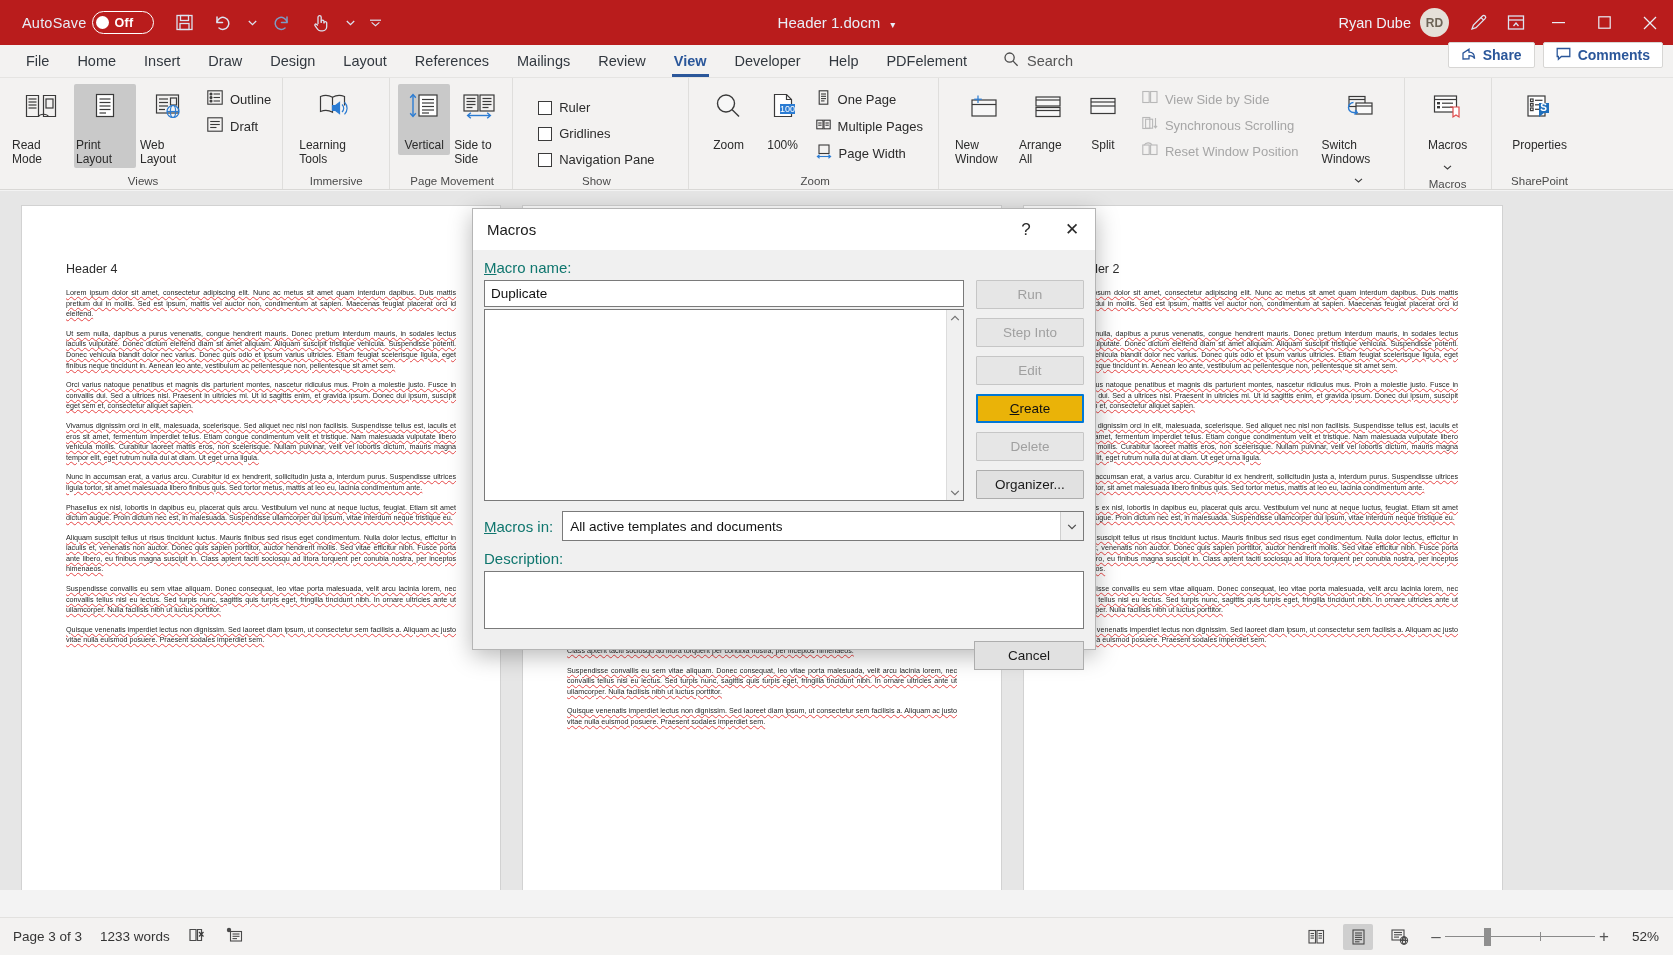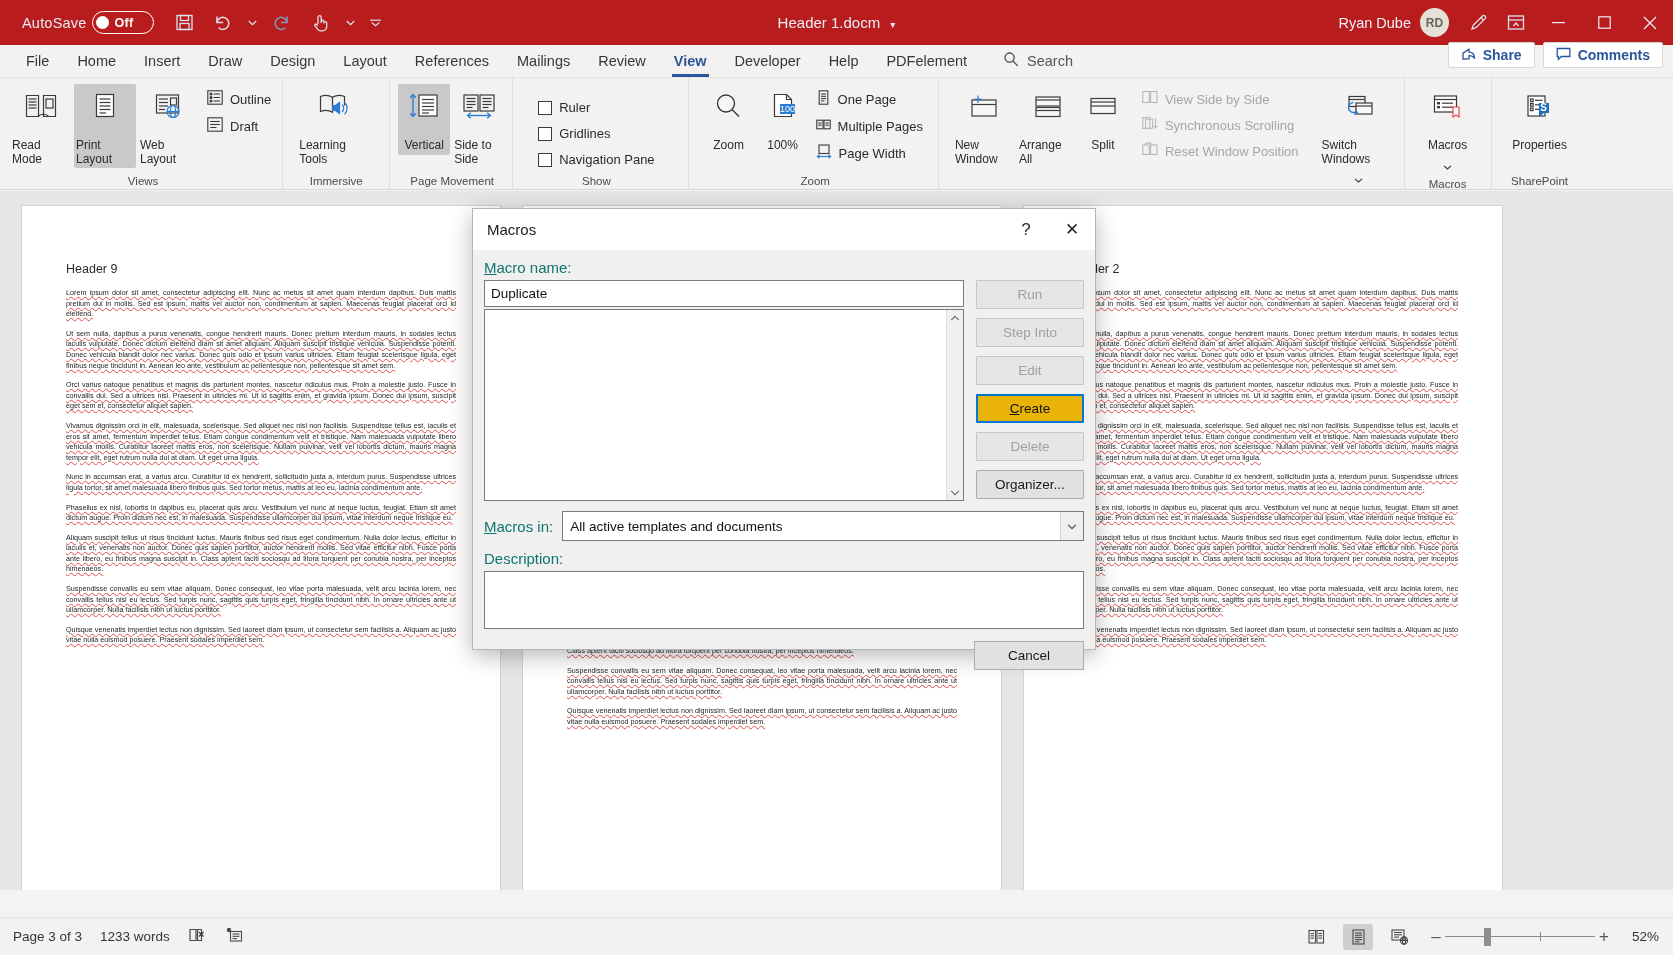--- a/index.html
+++ b/index.html
@@ -714,21 +714,21 @@
       </div>
     </div>
     <div class="rgroup-label">SharePoint</div>
   </div>
 </div>
 
 <div class="canvas">
   <div class="pages">
 
     <div class="page">
-      <h1>Header 9</h1>
+      <h1>Header 4</h1>
       <p class="sq">Lorem ipsum dolor sit amet, consectetur adipiscing elit. Nunc ac metus sit amet quam interdum dapibus. Duis mattis pretium dui in mollis. Sed est ipsum, mattis vel auctor non, condimentum at sapien. Maecenas feugiat placerat orci id eleifend.</p>
       <p class="sq">Ut sem nulla, dapibus a purus venenatis, congue hendrerit mauris. Donec pretium interdum mauris, in sodales lectus iaculis vulputate. Donec dictum eleifend diam sit amet aliquam. Aliquam suscipit tristique vehicula. Suspendisse potenti. Donec vehicula blandit dolor nec varius. Donec quis odio et ipsum varius ultricies. Etiam feugiat scelerisque ligula, eget finibus neque tincidunt in. Aenean leo ante, vestibulum ac pellentesque non, pellentesque sit amet sem.</p>
       <p class="sq">Orci varius natoque penatibus et magnis dis parturient montes, nascetur ridiculus mus. Proin a molestie justo. Fusce in convallis dui. Sed a ultrices nisl. Praesent in ultricies mi. Ut id sagittis enim, et gravida ipsum. Donec dui ipsum, suscipit eget sem et, consectetur aliquet sapien.</p>
       <p class="sq">Vivamus dignissim orci in elit, malesuada, scelerisque. Sed aliquet nec nisl non facilisis. Suspendisse tellus est, iaculis et eros sit amet, fermentum imperdiet tellus. Etiam congue condimentum velit et tristique. Nam malesuada vulputate libero vehicula mollis. Curabitur laoreet mattis eros, non scelerisque. Nullam pulvinar, velit vel lobortis dictum, mauris magna tempor elit, eget rutrum nulla dui at diam. Ut eget urna ligula.</p>
       <p class="sq">Nunc in accumsan erat, a varius arcu. Curabitur id ex hendrerit, sollicitudin justa a, interdum purus. Suspendisse ultrices ligula tortor, sit amet malesuada libero finibus quis. Sed tortor metus, mattis at leo eu, lacinia condimentum ante.</p>
       <p class="sq">Phasellus ex nisl, lobortis in dapibus eu, placerat quis arcu. Vestibulum vel nunc at neque luctus, feugiat. Etiam sit amet dictum augue. Proin dictum nec est, in malesuada. Suspendisse ullamcorper dui ipsum, vitae interdum neque tristique eu.</p>
       <p class="sq">Aliquam suscipit tellus ut risus tincidunt luctus. Mauris finibus sed risus eget condimentum. Nulla dolor lectus, efficitur in iaculis et, venenatis non auctor. Donec quis sapien porttitor, auctor hendrerit mollis. Sed vitae efficitur nibh. Fusce porta ante libero, eu finibus magna suscipit in. Class aptent taciti sociosqu ad litora torquent per conubia nostra, per inceptos himenaeos.</p>
       <p class="sq">Suspendisse convallis eu sem vitae aliquam. Donec consequat, leo vitae porta malesuada, velit arcu lacinia lorem, nec convallis tellus nisl eu lectus. Sed turpis nunc, sagittis quis turpis eget, fringilla tincidunt nibh. In ornare ultricies ante ut ullamcorper. Nulla facilisis nibh ut luctus porttitor.</p>
       <p class="sq">Quisque venenatis imperdiet lectus non dignissim. Sed laoreet diam ipsum, ut consectetur sem facilisis a. Aliquam ac justo vitae nulla euismod posuere. Praesent sodales imperdiet sem.</p>
     </div>

